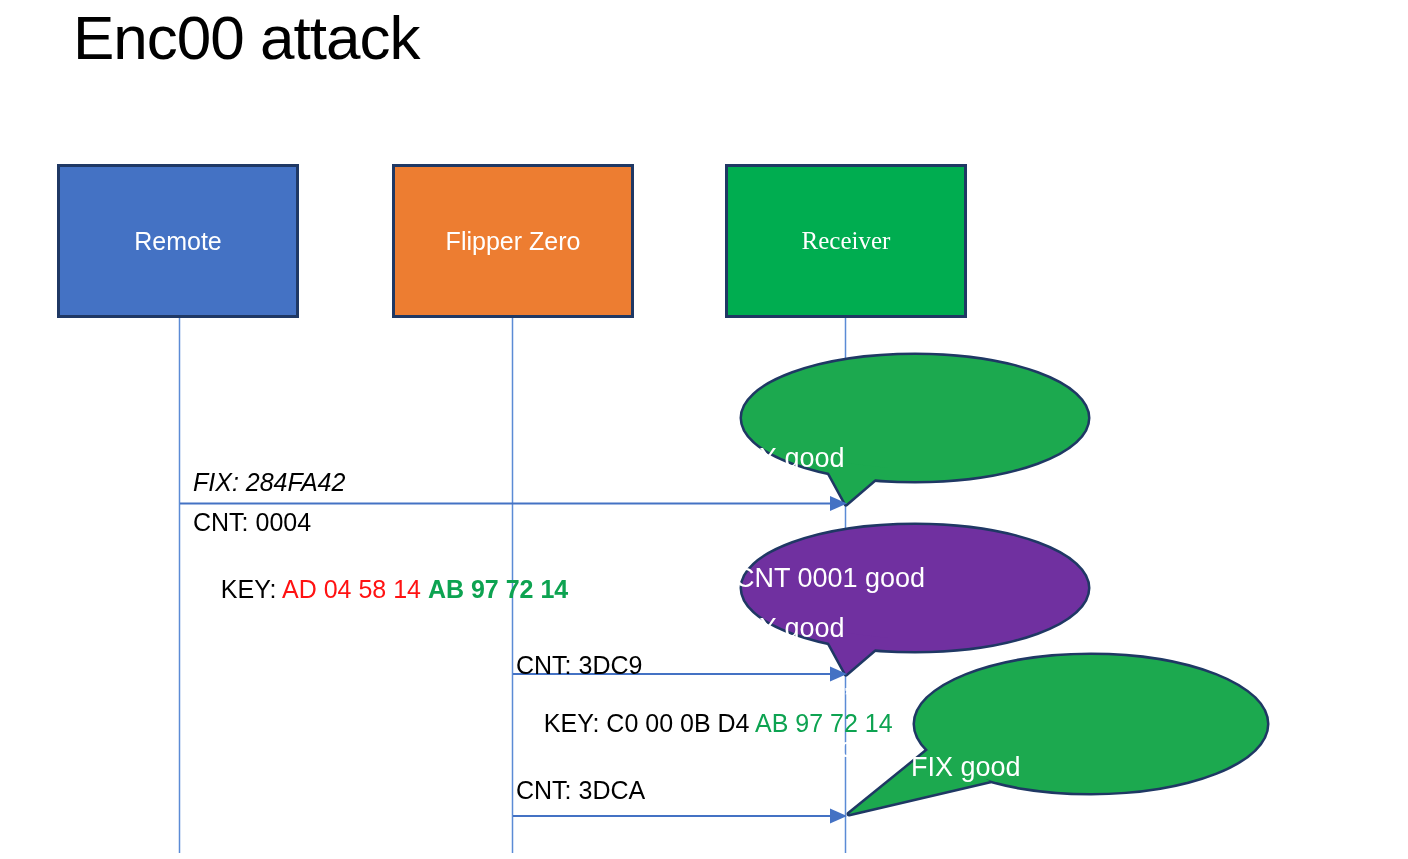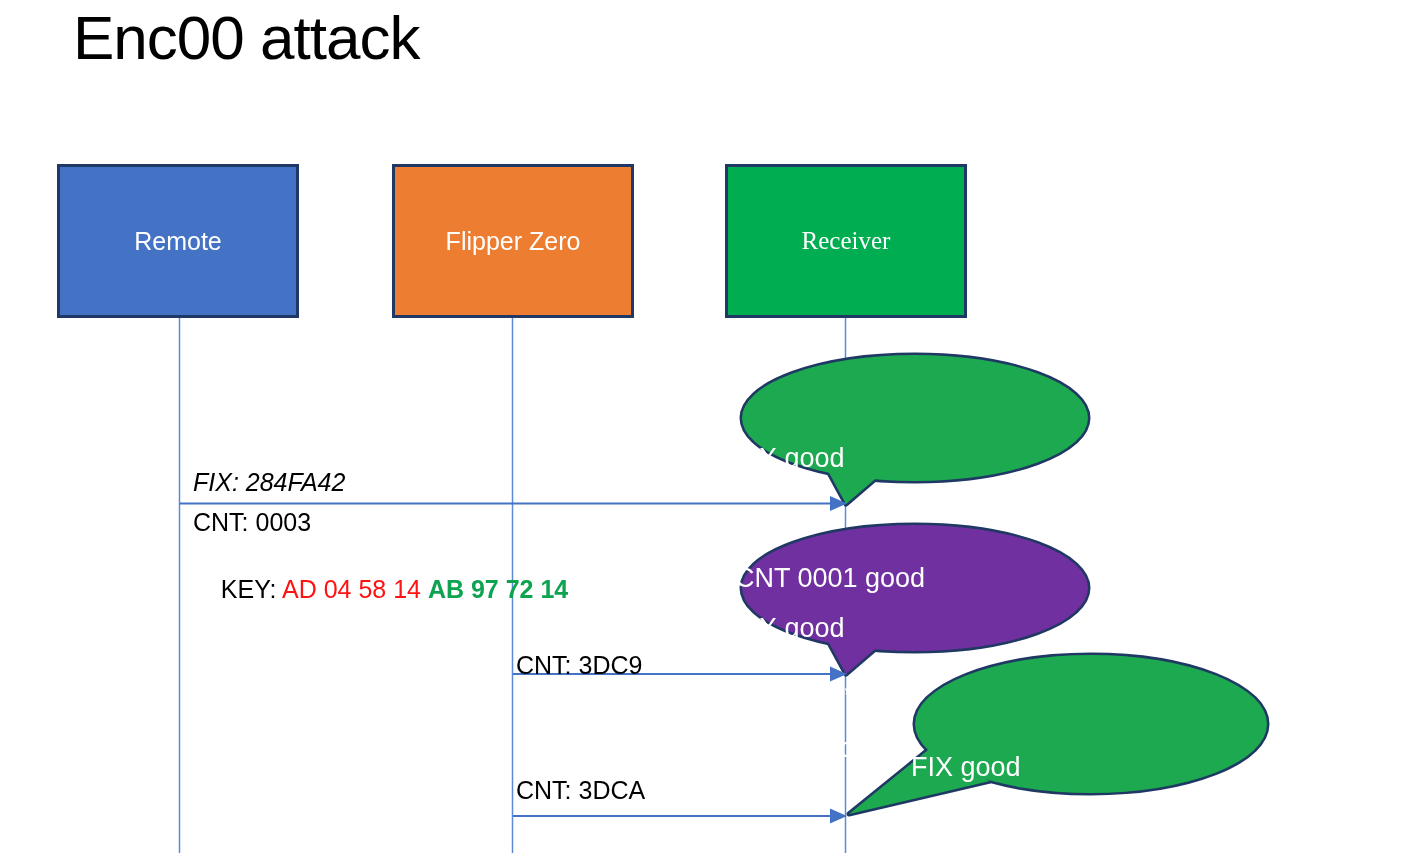--- a/index.html
+++ b/index.html
@@ -83,26 +83,29 @@
       <line x1="513" y1="674" x2="832" y2="674" stroke="#4472C4" stroke-width="2"></line>
       <polygon points="847,674 830,666.5 830,681.5" fill="#4472C4"></polygon>
     </g>
     <g>
       <line x1="513" y1="816" x2="832" y2="816" stroke="#4472C4" stroke-width="2"></line>
       <polygon points="847,816 830,808.5 830,823.5" fill="#4472C4"></polygon>
     </g>
   </svg>
 
   <div class="msg" style="left:193px; top:468px;font-style:italic;">FIX: 284FA42</div>
-  <div class="msg" style="left:193px; top:508px;">CNT: 0003</div>
+  <div class="msg" style="left:193px; top:508px;">CNT: 0004</div>
   <div class="msg" style="left:193px; top:546px;">
     <span>KEY: </span><span class="red">AD 04 58 14 </span><span class="green bold">AB 97 72 14</span>
   </div>
 
   <div class="msg" style="left:516px; top:641px;margin-top:10px;">CNT: 3DC9</div>
+  <div class="msg" style="left:516px; top:680px;">
+    <span>KEY: C0 00 0B D4 </span><span class="green">AB 97 72 14</span>
+  </div>
 
   <div class="msg" style="left:516px; top:776px;">CNT: 3DCA</div>
   <div class="msg" style="left:516px; top:821px;">
     <span>KEY: C0 02 8A 33 </span><span class="green">AB 97 72 14</span>
   </div>
 
   <div class="callout-text" style="left:735px; top:358px;">
     <div>FIX good</div>
     <div>CNT 0001 good</div>
     <div>“Opened”</div>

